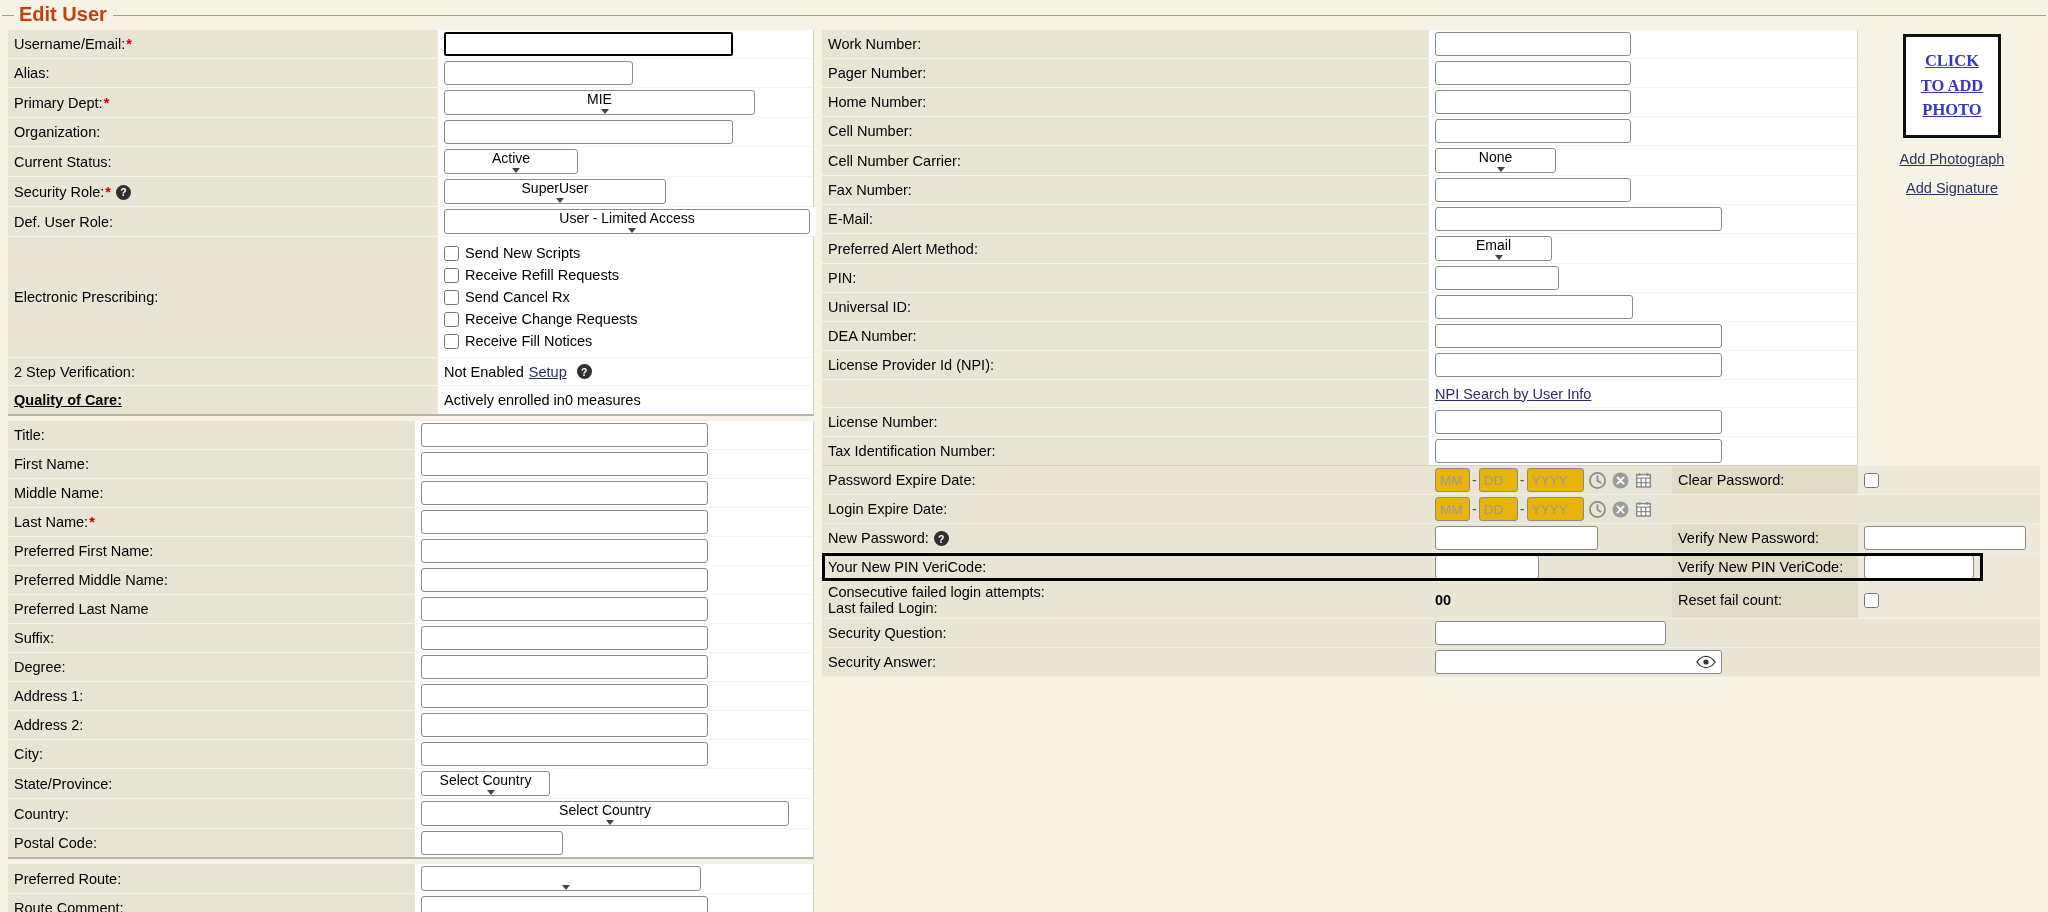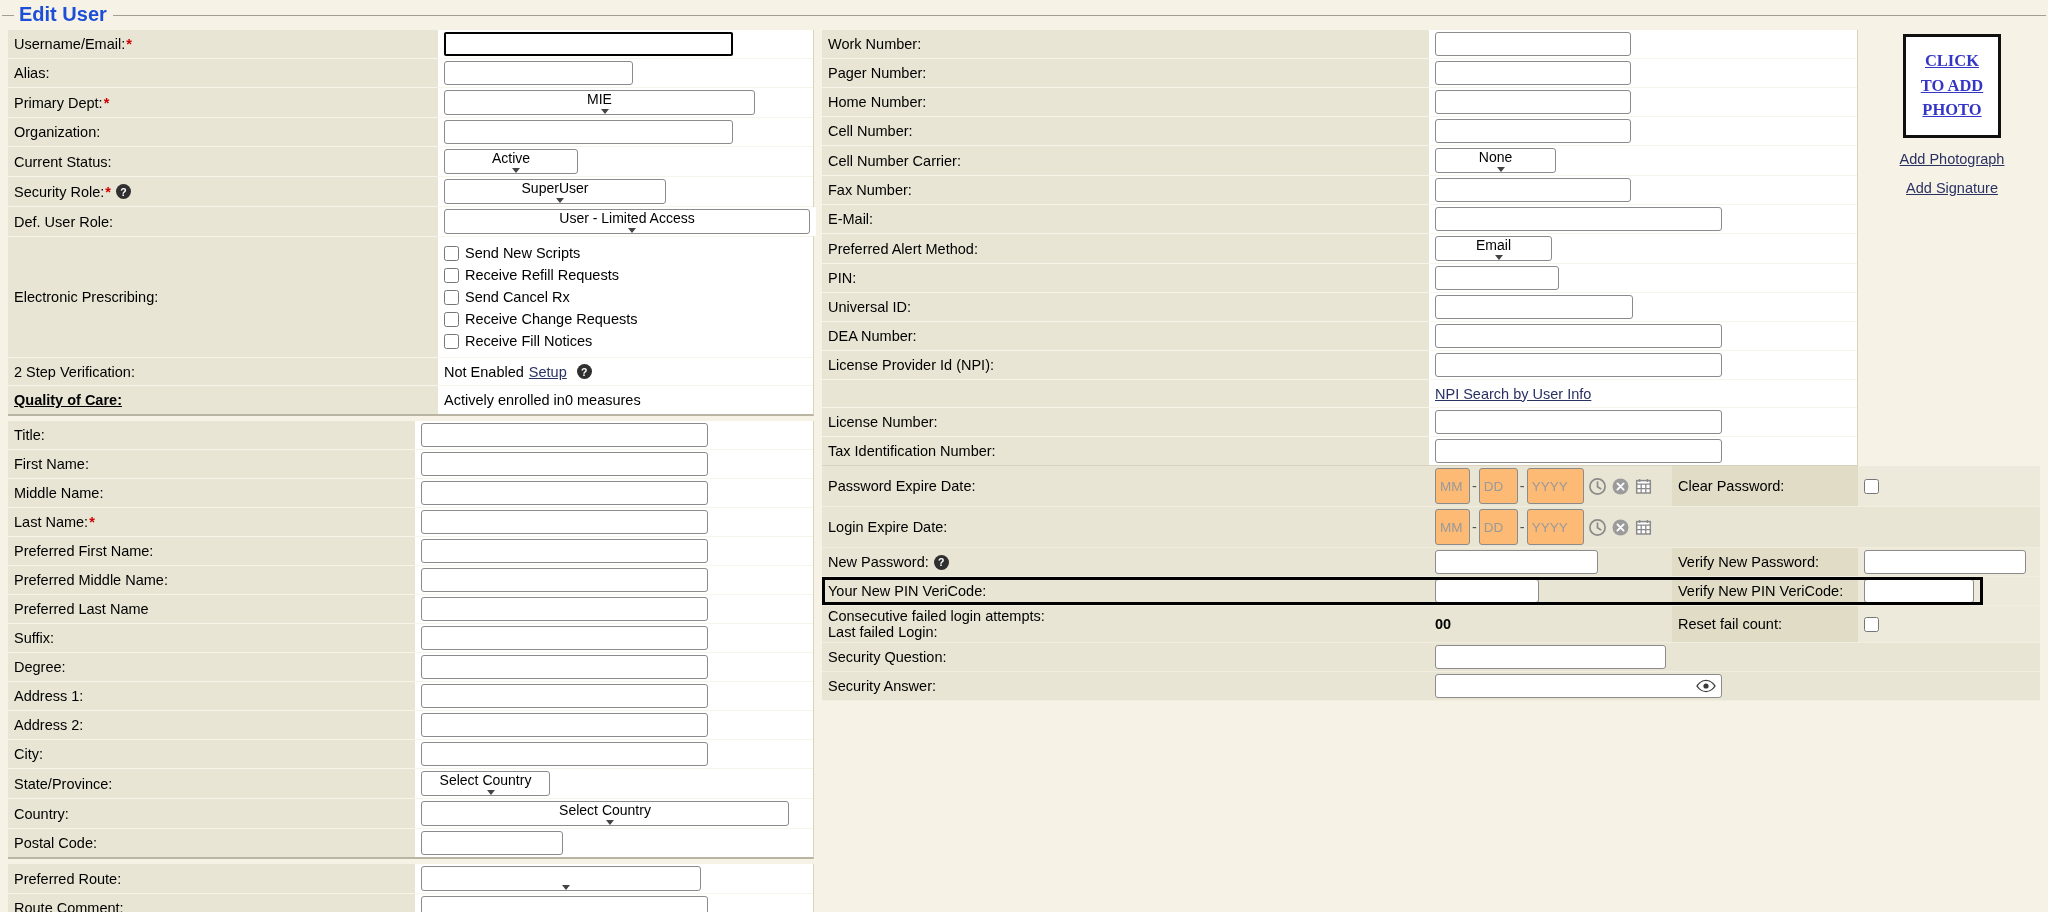--- a/index.html
+++ b/index.html
@@ -2,31 +2,31 @@
 <html><head>
 <meta charset="utf-8">
 <style>
   *{box-sizing:border-box;margin:0;padding:0;}
   html,body{width:2048px;height:912px;}
   body{background:#f6f3e6;font-family:"Liberation Sans",sans-serif;font-size:14.5px;color:#000;overflow:hidden;position:relative;}
 
   .legend-row{display:flex;align-items:center;height:26px;padding:4px 2px 0 2px;}
   .legend-seg{width:12px;height:0;border-top:1px solid #a0a090;}
   .legend-fill{flex:1;height:0;border-top:1px solid #a0a090;}
-  .page-title{font-size:20px;font-weight:700;color:#1d4ed8;line-height:1;padding:0 6px 2px 5px;}
+  .page-title{font-size:20px;font-weight:700;color:#c2410c;line-height:1;padding:0 6px 2px 5px;}
 
   .content{display:flex;align-items:flex-start;gap:8px;padding:4px 8px 0 8px;}
   .left-col{width:806px;flex:none;}
   .mid-col{width:1218px;flex:none;}
 
   .sec{border-bottom:2px solid #b9b5a2;border-right:1px solid #d8d3bf;margin-bottom:5px;background:#fff;}
   .frow{display:flex;align-items:stretch;min-height:28px;border-bottom:1px solid #f7f4ea;}
   .frow:last-child{border-bottom:none;}
   .lbl{width:var(--lw,430px);flex:none;background:#e9e5d4;display:flex;flex-direction:column;justify-content:center;align-items:flex-start;padding:2px 6px;}
-  .lline{display:flex;align-items:center;}
+  .lline{display:flex;align-items:flex-end;}
   .ctrl{flex:1;display:flex;align-items:center;padding:2px 6px;background:#fff;}
   .req{color:#cc0000;font-weight:700;margin-left:1px;}
   .help{display:inline-flex;align-items:center;justify-content:center;width:15px;height:15px;border-radius:50%;background:#2f2f2f;color:#fff;font-size:10.5px;font-weight:700;margin-left:5px;flex:none;cursor:pointer;}
 
   input.txt{height:24px;border:1px solid #8b8b8b;border-radius:3px;background:#fff;padding:0 5px;font:inherit;font-size:14px;}
   input.txt.focus-hl{border:2px solid #000;border-radius:2px;}
   .select{display:inline-flex;align-items:center;justify-content:space-between;height:25px;border:1px solid #8b8b8b;border-radius:3px;background:#fff;padding:0 7px;cursor:pointer;font-size:14px;white-space:nowrap;flex-direction:column;}
   .sel-arrow{width:0;height:0;border-left:4.5px solid transparent;border-right:4.5px solid transparent;border-top:5.5px solid #434343;margin-left:10px;flex:none;}
   .cbgroup{display:flex;flex-direction:column;padding:3px 0;}
   .cbitem{display:flex;align-items:center;gap:6px;height:22px;cursor:pointer;}
@@ -42,21 +42,21 @@
   .pcell{display:flex;align-items:center;padding:2px 6px;}
   .plbl{background:#e9e5d4;flex-direction:column;align-items:flex-start;justify-content:center;}
   .pctrl{background:#e9e5d4;}
   .plbl2{background:#e9e5d4;}
   .plbl2.has{background:#e1dcc6;}
   .pctrl2{background:#eeeadb;}
   .pctrl2.noc{background:#e9e5d4;}
   .hl{position:absolute;left:0;top:0;width:1161px;height:100%;border:3px solid #000;pointer-events:none;z-index:3;}
 
   .datewrap{display:flex;align-items:center;}
-  .dateseg{height:36px;border:1px solid #8b8b8b;border-radius:3px;background:#fdba74;padding:0 4px;font:inherit;font-size:13.5px;}
+  .dateseg{height:24px;border:1px solid #8b8b8b;border-radius:3px;background:#eab308;padding:0 4px;font:inherit;font-size:13.5px;}
   .dateseg::placeholder{color:#9a9a9a;}
   .dsep{margin:0 2px;color:#555;}
   .dicon{display:inline-flex;align-items:center;margin-left:4px;cursor:pointer;}
   .inwrap{position:relative;display:inline-flex;align-items:center;}
   .eye{position:absolute;right:6px;margin:0;}
 
   .photo-col{position:absolute;top:34px;right:16px;width:160px;text-align:center;}
   .photo-box{width:98px;height:104px;border:3px solid #101010;background:#fff;margin:0 auto;display:flex;flex-direction:column;align-items:center;justify-content:center;font-family:"Liberation Serif",serif;font-weight:700;font-size:16.5px;color:#3535c6;text-decoration:underline;line-height:1.5;cursor:pointer;}
   .photo-link{display:block;margin-top:13px;font-size:14.5px;}
 </style>

